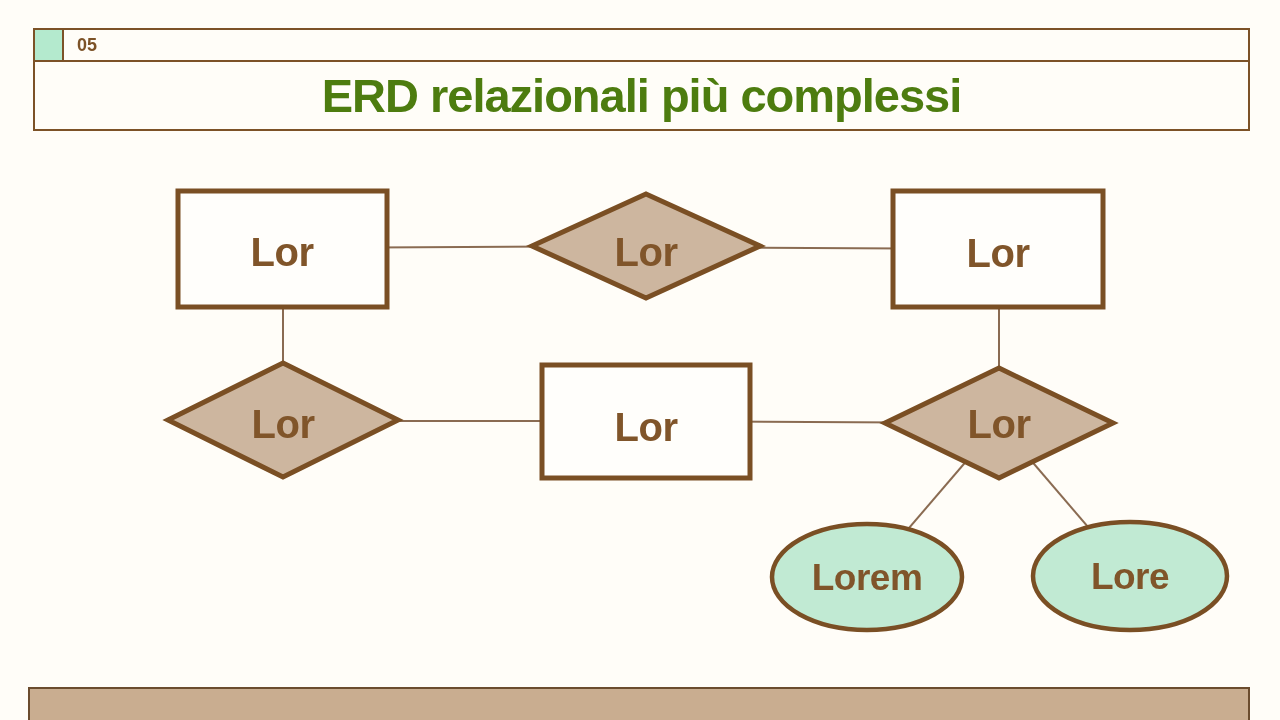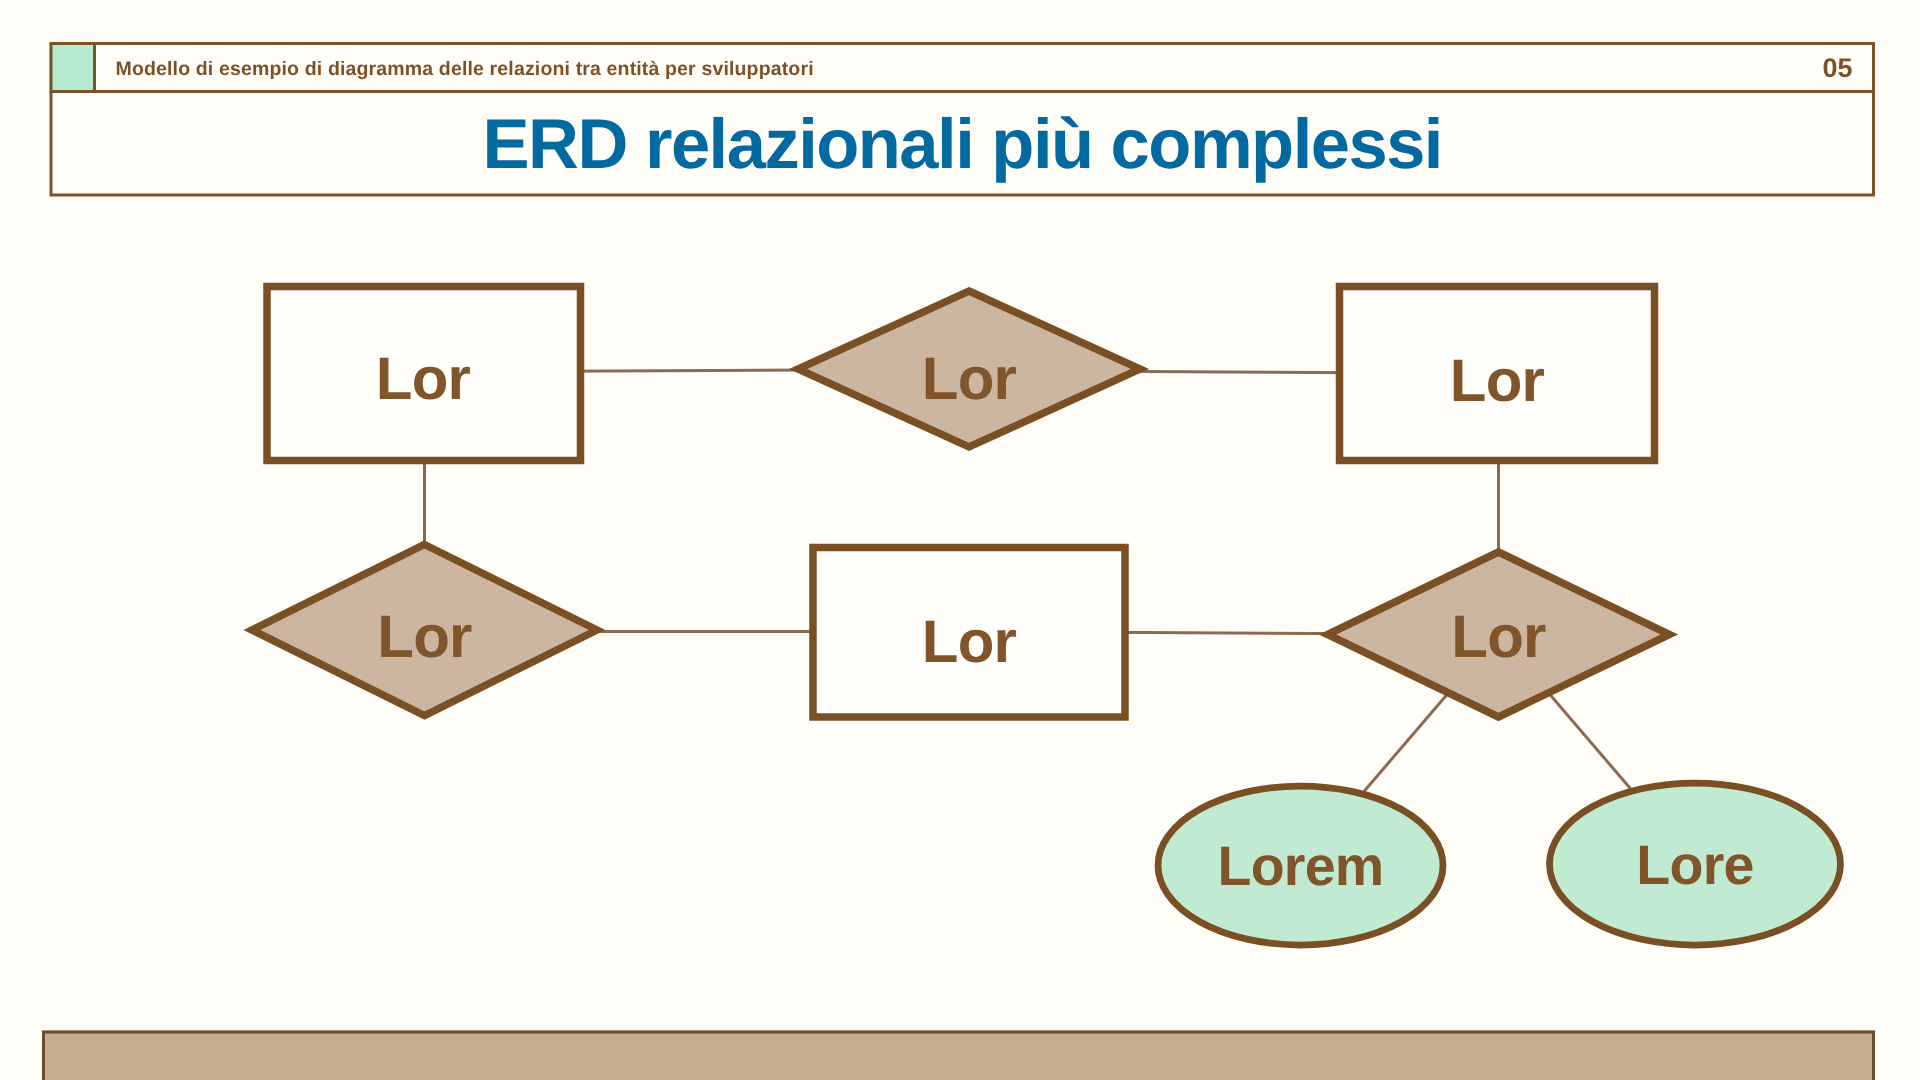--- a/index.html
+++ b/index.html
@@ -55,21 +55,21 @@
     box-sizing: border-box;
     border: 2px solid #7C5227;
     background: #FFFDF8;
     display: flex;
     align-items: center;
     justify-content: center;
   }
   .slide-title {
     font-size: 47px;
     font-weight: 700;
-    color: #0369a1;
+    color: #4d7c0f;
     letter-spacing: -1px;
     margin: 0;
   }
   
   .diagram-svg {
     position: absolute;
     left: 0; top: 0;
     width: 1280px; height: 720px;
   }
   .connector {
@@ -114,21 +114,20 @@
     border: 2px solid #6B4C2E;
   }
 </style>
 </head>
 <body>
 
 <div class="slide">
 
   <div class="header-square"></div>
   <div class="header-bar">
-    <span class="header-label">Modello di esempio di diagramma delle relazioni tra entità per sviluppatori</span>
     <span class="page-number">05</span>
   </div>
   <div class="title-box">
     <h1 class="slide-title">ERD relazionali più complessi</h1>
   </div>
 
   <svg class="diagram-svg" viewBox="0 0 1280 720">
 
     <g>
       <line class="connector" x1="282" y1="248" x2="646" y2="246"></line>

